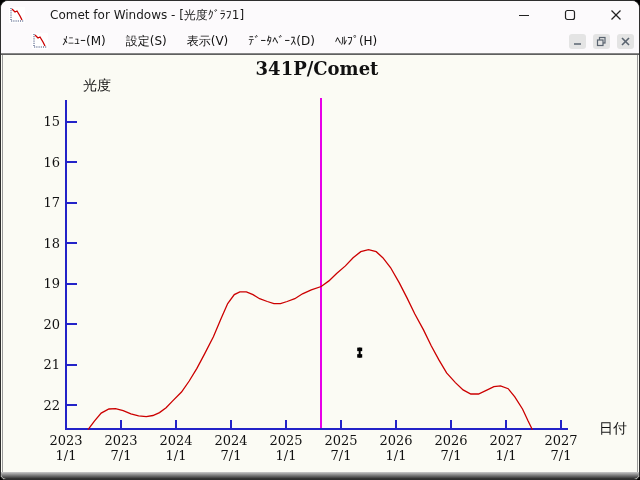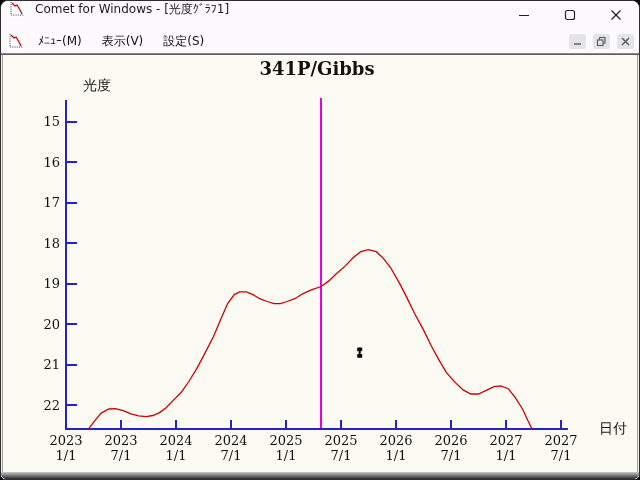--- a/index.html
+++ b/index.html
@@ -3,28 +3,28 @@
 <meta charset="utf-8">
 <style>
   html,body{margin:0;padding:0;}
   body{width:640px;height:480px;background:#000;position:relative;
        font-family:"DejaVu Sans",sans-serif;overflow:hidden;}
   .window{position:absolute;inset:0;background:#fbfbf4;
           border:1px solid #2e2e2e;border-radius:8px 8px 5px 5px;
           box-sizing:border-box;overflow:hidden;}
   
   .titlebar{position:absolute;top:0;left:0;right:0;height:28px;
-            background:#fcfafc;display:flex;}
+            background:#fcfafc;display:flex;align-items:center;gap:15px;}
   .app-icon{margin-left:8px;width:16px;height:16px;flex:0 0 auto;}
   .title-text{margin-left:10px;font-size:12px;color:#1b1b1b;white-space:nowrap;}
   .win-controls{margin-left:auto;display:flex;height:100%;}
   .win-btn{width:46px;height:100%;display:flex;align-items:center;justify-content:center;}
   
   .menubar{position:absolute;top:28px;left:0;right:0;height:24px;
-           background:#fcfafc;display:flex;align-items:center;}
+           background:#fcfafc;display:flex;align-items:center;padding-left:24px;}
   .menu-icon{margin-left:7px;width:16px;height:16px;flex:0 0 auto;}
   .menu-items{display:flex;align-items:center;margin-left:4px;}
   .menu-item{font-size:12px;color:#101010;padding:3px 10px;white-space:nowrap;}
   .mdi-controls{margin-left:auto;margin-right:5px;display:flex;gap:7px;align-items:center;}
   .mdi-btn{width:17px;height:15px;background:#e4e4e4;border-radius:3px;
            display:flex;align-items:center;justify-content:center;}
   .menu-sep{position:absolute;top:52px;left:0;right:0;height:2px;
             background:linear-gradient(180deg,#9a9a9a,#4c4c4c);}
   
   .client{position:absolute;top:54px;left:1px;right:1px;bottom:7px;
@@ -72,22 +72,24 @@
   </div>
 
   <div class="menubar">
     <svg class="menu-icon" viewBox="0 0 16 16">
       <rect x="0" y="0" width="16" height="16" fill="#ffffff"></rect>
       <path d="M2,1 V14 H15" fill="none" stroke="#223366" stroke-width="1" stroke-dasharray="1,1.2"></path>
       <path d="M3,2 L6,5 L8,4 L11,9 L13,13" fill="none" stroke="#cc0000" stroke-width="1.3"></path>
     </svg>
     <div class="menu-items" id="menu-items">
         <div class="menu-item">ﾒﾆｭｰ(M)</div>
+        <div class="menu-item">設定(S)</div>
         <div class="menu-item">表示(V)</div>
-        <div class="menu-item">設定(S)</div>
+        <div class="menu-item">ﾃﾞｰﾀﾍﾞｰｽ(D)</div>
+        <div class="menu-item">ﾍﾙﾌﾟ(H)</div>
       </div>
     <div class="mdi-controls">
       <div class="mdi-btn">
         <svg width="11" height="11">
           <line x1="2" y1="8" x2="9" y2="8" stroke="#5a6470" stroke-width="1.6"></line>
         </svg>
       </div>
       <div class="mdi-btn">
         <svg width="11" height="11">
           <rect x="3.5" y="1.5" width="5.5" height="5.5" fill="none" stroke="#5a6470" stroke-width="1.2"></rect>
@@ -98,21 +100,21 @@
         <svg width="11" height="11">
           <line x1="2" y1="2" x2="9" y2="9" stroke="#5a6470" stroke-width="1.6"></line>
           <line x1="9" y1="2" x2="2" y2="9" stroke="#5a6470" stroke-width="1.6"></line>
         </svg>
       </div>
     </div>
   </div>
   <div class="menu-sep"></div>
 
   <div class="client"></div>
-  <div class="chart-title">341P/Gibbs</div>
+  <div class="chart-title">341P/Comet</div>
   <div class="axis-label ylabel">光度</div>
   <div class="axis-label xlabel">日付</div>
   <svg id="graph" width="640" height="480">
       <line x1="65" y1="99" x2="65" y2="429" stroke="#2323c8" stroke-width="2" shape-rendering="crispEdges"></line>
       <line x1="64" y1="428" x2="567" y2="428" stroke="#2323c8" stroke-width="2" shape-rendering="crispEdges"></line>
       <line x1="66" y1="120.5" x2="76" y2="120.5" stroke="#2323c8" stroke-width="2" shape-rendering="crispEdges"></line>
       <text x="59" y="125" fill="#111111" text-anchor="end" font-size="13" font-family="&quot;DejaVu Serif&quot;, serif">15</text>
       <line x1="66" y1="161.05" x2="76" y2="161.05" stroke="#2323c8" stroke-width="2" shape-rendering="crispEdges"></line>
       <text x="59" y="165.55" fill="#111111" text-anchor="end" font-size="13" font-family="&quot;DejaVu Serif&quot;, serif">16</text>
       <line x1="66" y1="201.6" x2="76" y2="201.6" stroke="#2323c8" stroke-width="2" shape-rendering="crispEdges"></line>

